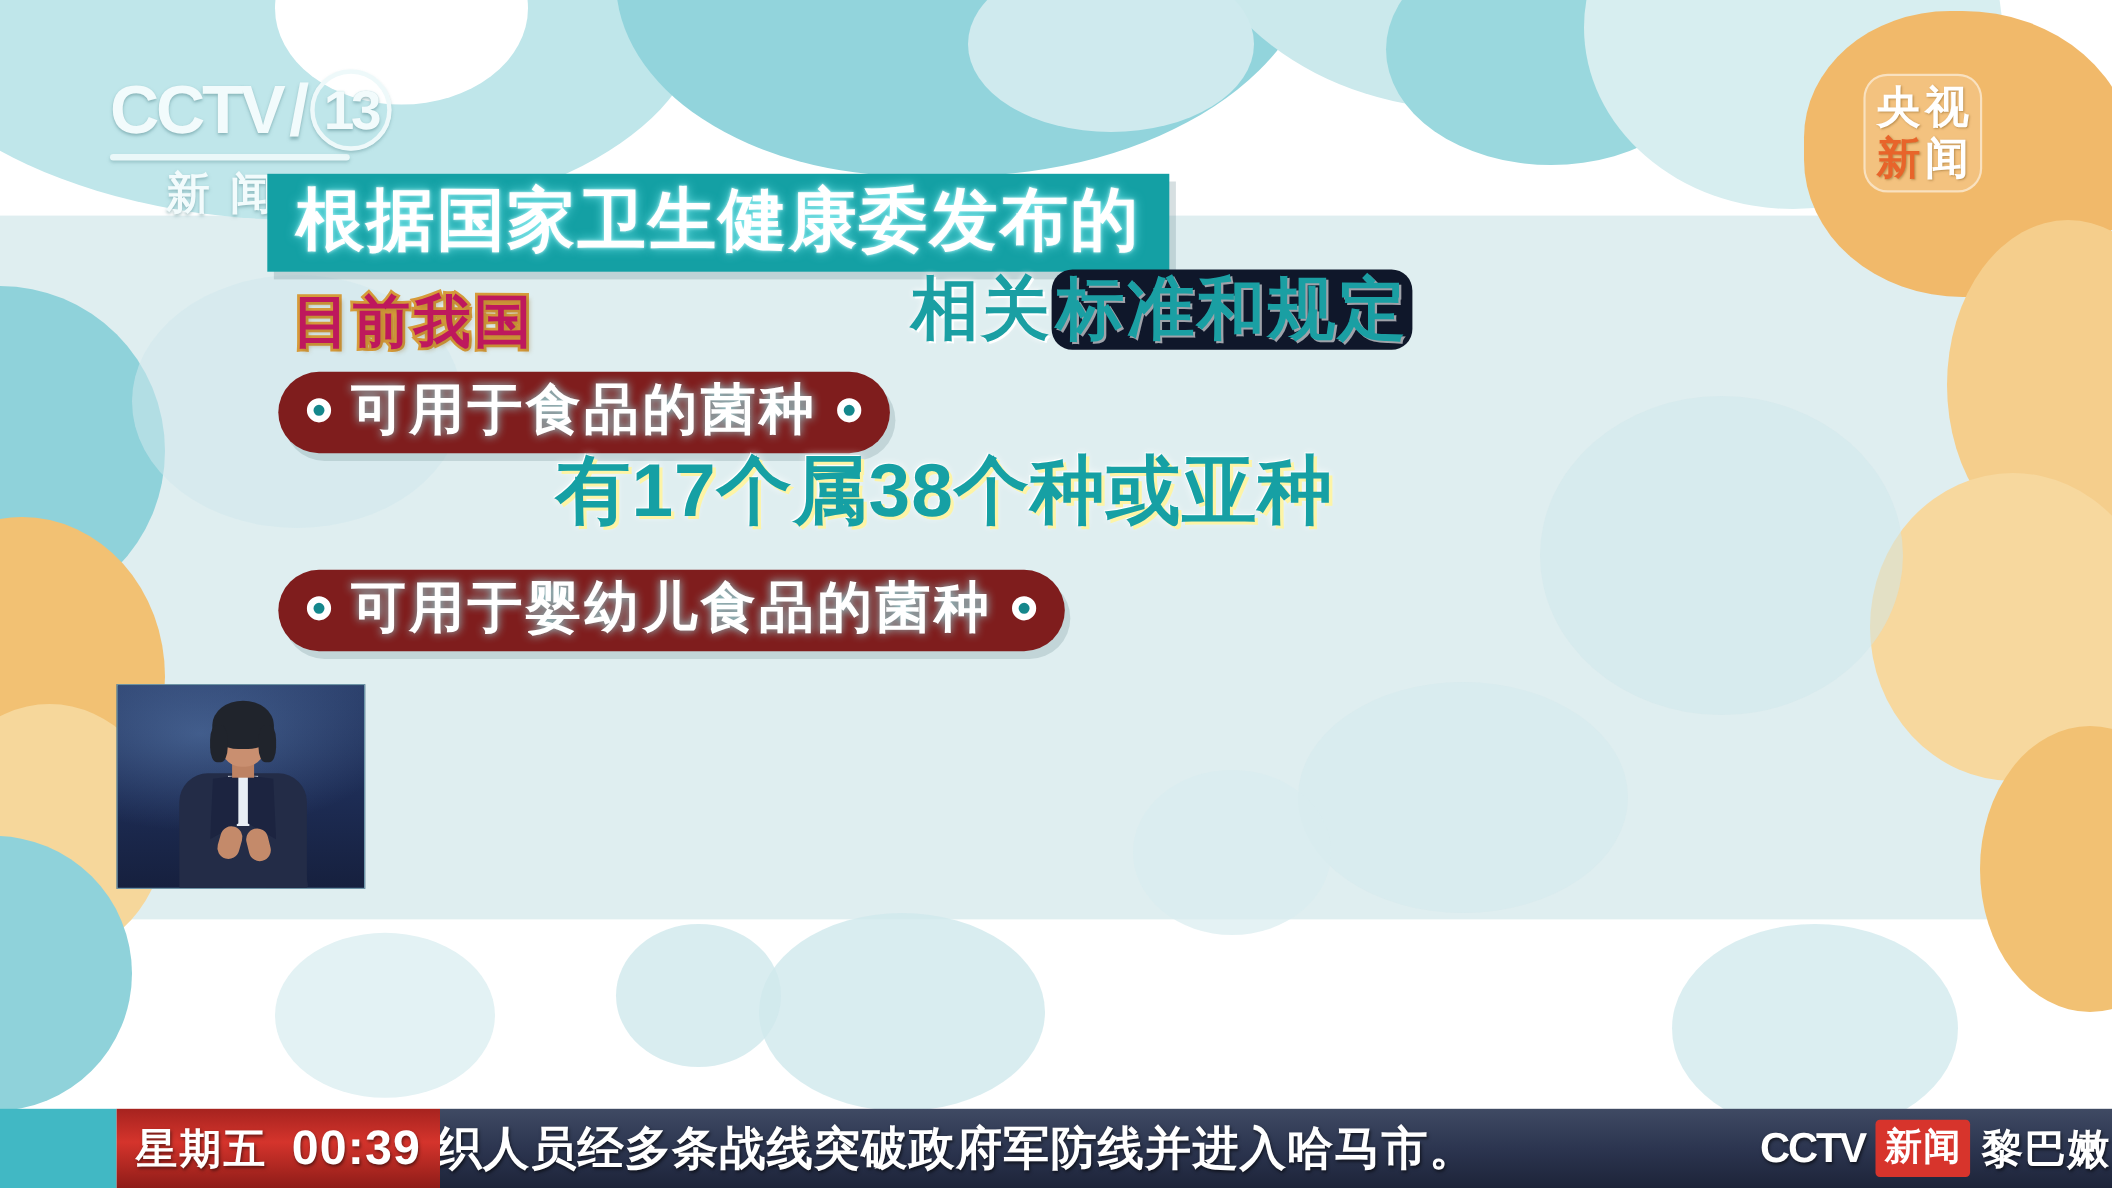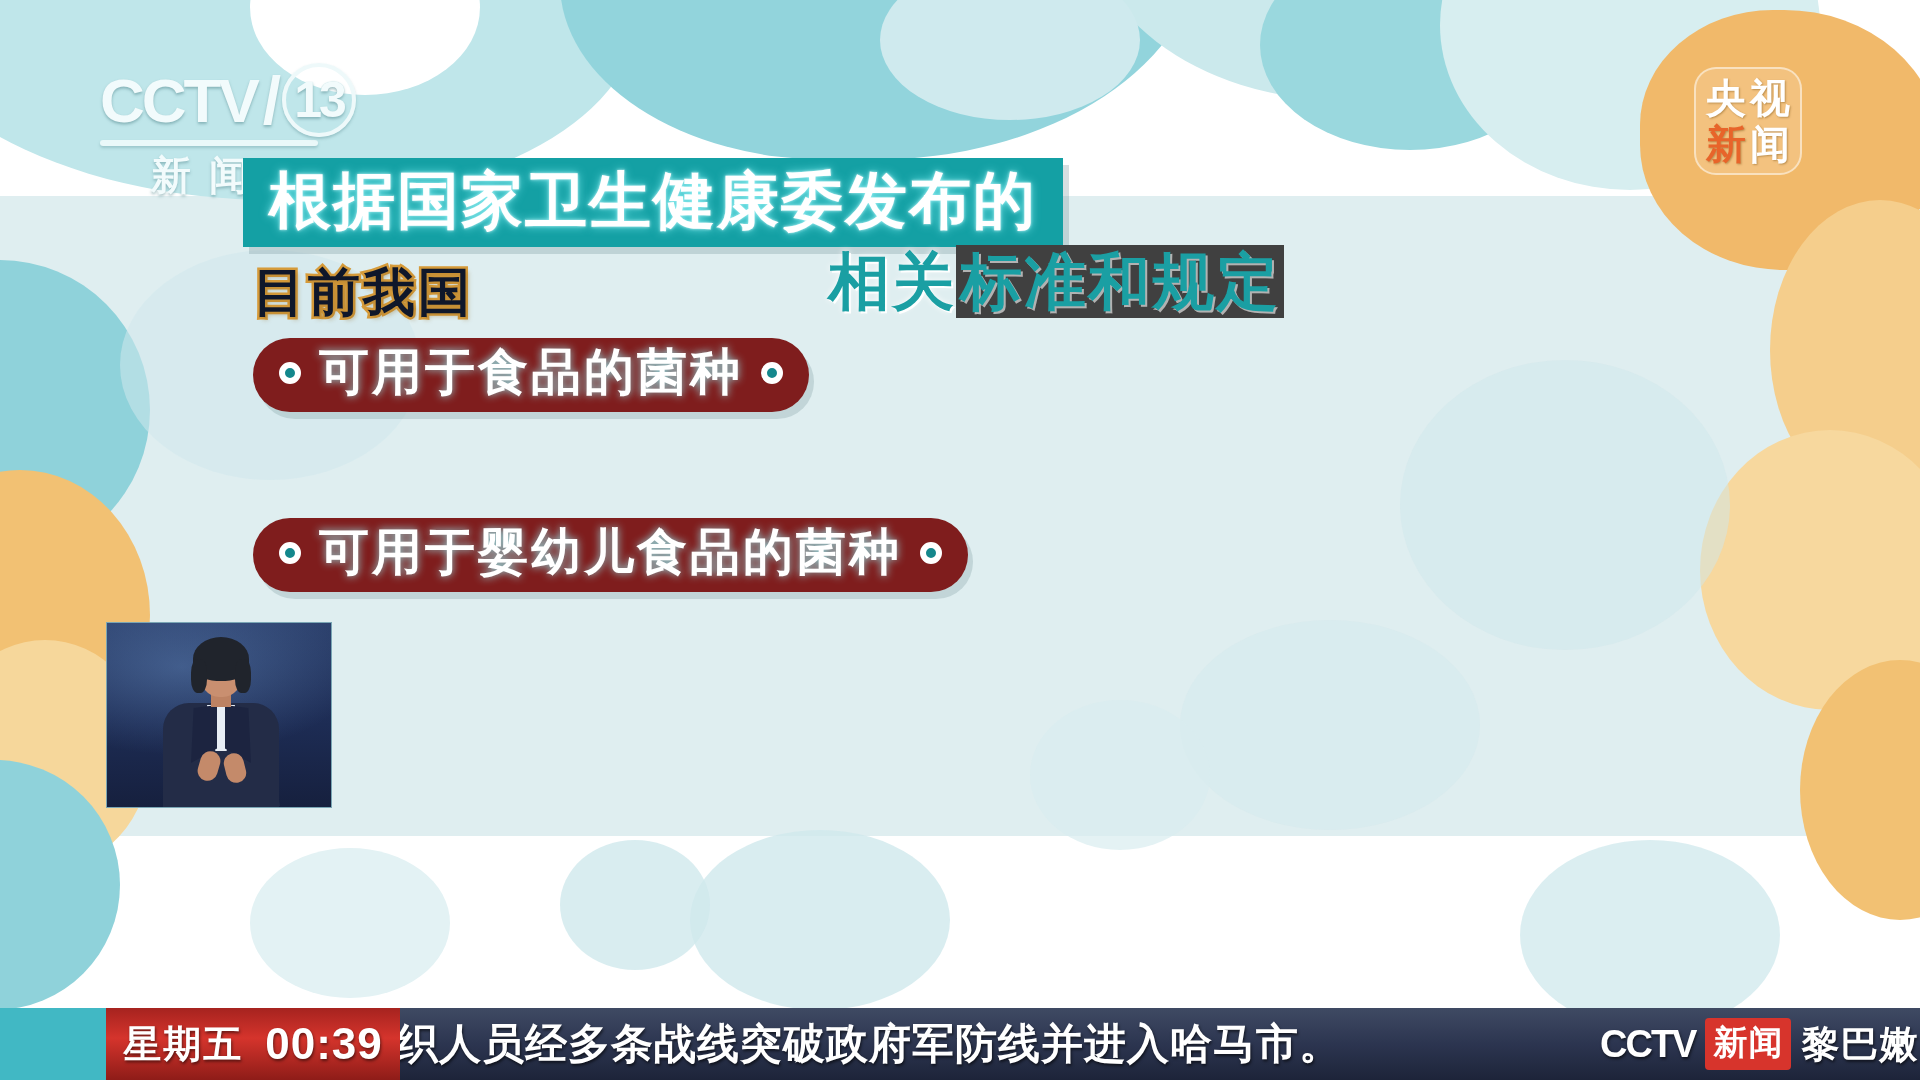--- a/index.html
+++ b/index.html
@@ -111,29 +111,30 @@
   .hl-line2 {
     position:absolute; left:828px; top:240px;
     font-size:62px; font-weight:bold; letter-spacing:2px; white-space:nowrap;
     line-height:1.35;
   }
   .hl-line2 .plain {
     color:#1a9fa3;
     text-shadow:2px 2px 0 rgba(255,255,255,.95), 0 0 6px rgba(255,255,255,.9);
   }
   .hl-line2 .hi {
-    color:#1a9fa3; background:#404040; padding:2px 4px;
+    color:#1a9fa3; background:#0f172a; padding:2px 4px;
     text-shadow:2px 2px 0 rgba(255,255,255,.6);
+    border-radius:19px;
   }
 
   
   .cur-country {
-    position:absolute; left:253px; top:258px;
+    position:absolute; left:266px; top:258px;
     font-size:52px; font-weight:bold; letter-spacing:3px;
-    color:#0f172a;
+    color:#be185d;
     -webkit-text-stroke:5px #d69b3a;
     paint-order:stroke fill;
     text-shadow:3px 3px 4px rgba(150,110,40,.35);
   }
 
   
   .pill {
     position:absolute; background:#7f1d1d; border-radius:40px;
     display:flex; align-items:center; gap:18px;
     padding:6px 26px 10px 26px;
@@ -294,20 +295,21 @@
     <span class="plain">相关</span><span class="hi">标准和规定</span>
   </div>
 
   <div class="cur-country">目前我国</div>
 
   <div class="pill" id="pill1">
     <span class="pill-dot"></span>
     <span class="pill-text">可用于食品的菌种</span>
     <span class="pill-dot"></span>
   </div>
+  <div class="stat" id="stat1">有17个属38个种或亚种</div>
 
   <div class="pill" id="pill2">
     <span class="pill-dot"></span>
     <span class="pill-text">可用于婴幼儿食品的菌种</span>
     <span class="pill-dot"></span>
   </div>
 
 
   <div class="anchor-box">
     <div class="anchor-bg"></div>

